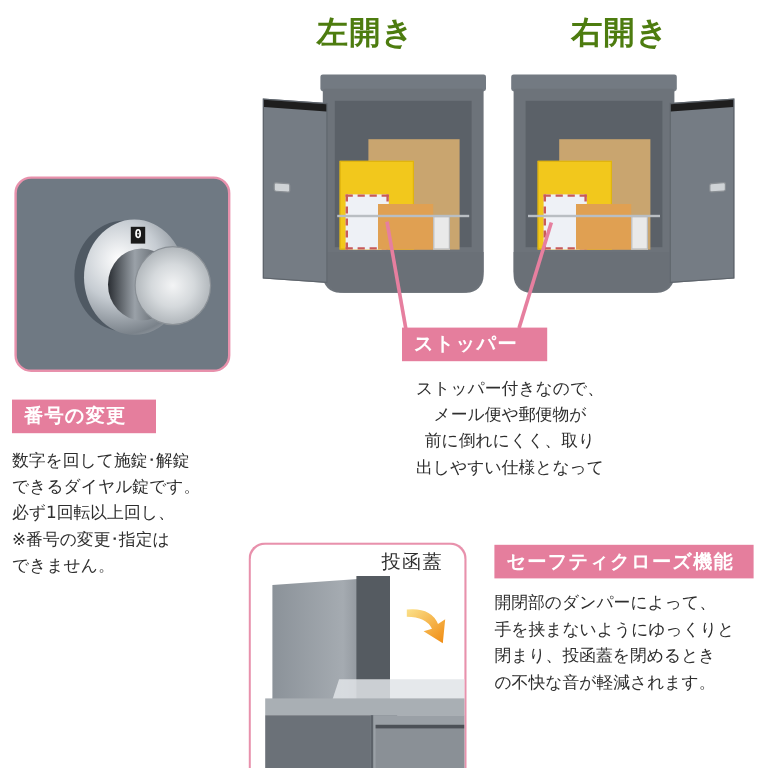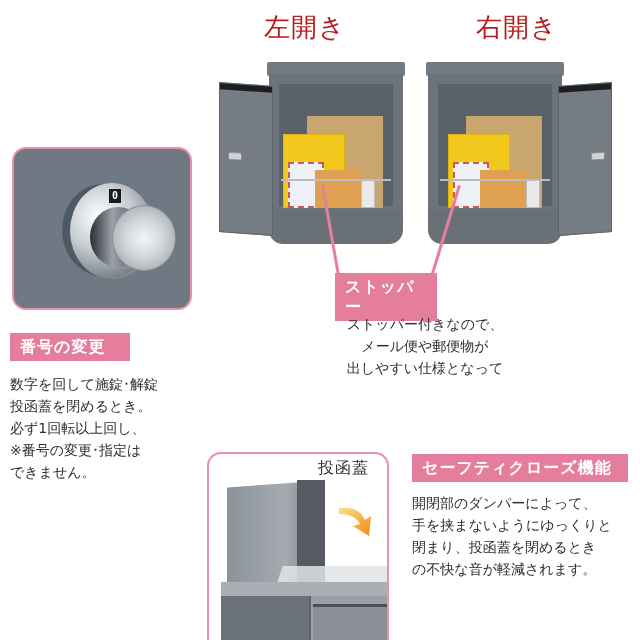--- a/index.html
+++ b/index.html
@@ -1,19 +1,19 @@
 <!DOCTYPE html>
 <html><head>
 <meta charset="utf-8">
 <style>
   * { box-sizing: border-box; margin: 0; padding: 0; }
   html, body { width: 640px; height: 640px; background: #ffffff; overflow: hidden; }
   body { position: relative; font-family: "DejaVu Sans", sans-serif; color: #333333; }
 
-  .title { position: absolute; top: 10px; font-size: 26px; font-weight: normal; color: #b91c1c; letter-spacing: 1px; }
+  .title { position: absolute; top: 10px; font-size: 26px; font-weight: bold; color: #4d7c0f; letter-spacing: 1px; }
   .title-left { left: 264px; }
   .title-right { left: 476px; }
 
   
   .mailbox { position: absolute; top: 62px; width: 190px; height: 182px; }
   .mb-left { left: 215px; }
   .mb-right { left: 426px; }
   .mb-body { position: absolute; background: #6d737a; border-radius: 2px 2px 14px 14px; }
   .mb-roof { position: absolute; background: #737a82; height: 14px; border-radius: 2px; }
   .mb-inner { position: absolute; background: #5b6168; }
@@ -26,21 +26,21 @@
   .env-orange { position: absolute; background: #e0a052; }
   .env-paper { position: absolute; background: #e9e9e9; border: 1px solid #bbb; }
   .mb-bar { position: absolute; height: 2px; background: #b9bec3; }
   .mb-base { position: absolute; background: #6a7077; border-radius: 0 0 18px 18px; }
 
   
   .pointer { position: absolute; width: 3px; background: #e67f9f; transform-origin: top left; }
 
   
   .tag { position: absolute; background: #e57e9d; color: #ffffff; font-weight: bold; font-size: 16px; padding: 4px 10px; line-height: 20px; letter-spacing: 1px; }
-  .tag-stopper { left: 335px; top: 273px; width: 102px; }
+  .tag-stopper { left: 335px; top: 273px; width: 121px; }
   .tag-security { left: 10px; top: 333px; width: 120px; }
   .tag-safeclose { left: 412px; top: 454px; width: 216px; }
 
   .desc { position: absolute; font-size: 14px; line-height: 22px; color: #2e2e2e; }
   .desc-stopper { left: 335px; top: 313px; width: 180px; text-align: center; }
   .desc-security { left: 10px; top: 373px; width: 200px; }
   .desc-safeclose { left: 412px; top: 492px; width: 228px; }
   .desc p { white-space: nowrap; }
 
   
@@ -103,35 +103,36 @@
   </div>
 </div>
 
 <div class="pointer" style="left:321px; top:185px; height:92px; transform:rotate(-10deg);"></div>
 <div class="pointer" style="left:458px; top:185px; height:92px; transform:rotate(17deg);"></div>
 
 <div class="tag tag-stopper">ストッパー</div>
 <div class="desc desc-stopper">
   <p>ストッパー付きなので、</p>
   <p>メール便や郵便物が</p>
+  <p>前に倒れにくく、取り</p>
   <p>出しやすい仕様となって</p>
 </div>
 
 <div class="panel-dial">
   <div class="dial-shadow"></div>
   <div class="dial-ring"></div>
   <div class="dial-knob-side"></div>
   <div class="dial-knob"></div>
   <div class="dial-number">0</div>
 </div>
 
 <div class="tag tag-security">番号の変更</div>
 <div class="desc desc-security">
   <p>数字を回して施錠･解錠</p>
-  <p>投函蓋を閉めるとき。</p>
+  <p>できるダイヤル錠です。</p>
   <p>必ず1回転以上回し、</p>
   <p>※番号の変更･指定は</p>
   <p>できません。</p>
 </div>
 
 <div class="panel-lid">
   <div class="lid-open"></div>
   <div class="lid-open-side"></div>
   <div class="lid-closed-ghost"></div>
   <div class="lid-rim"></div>

